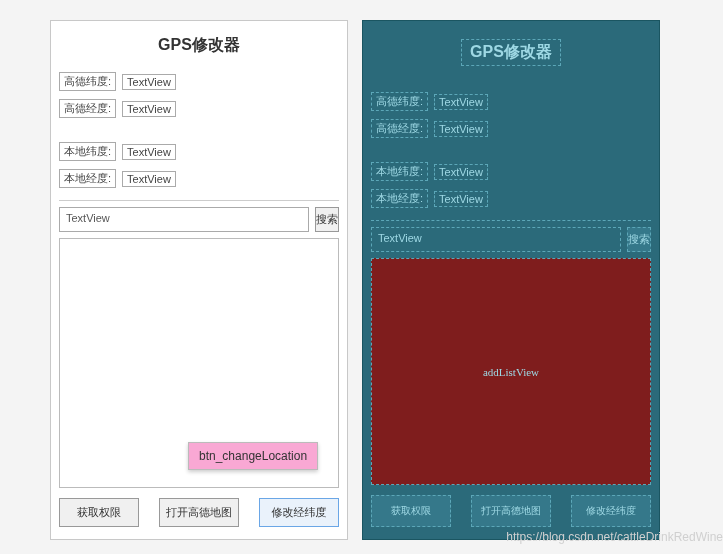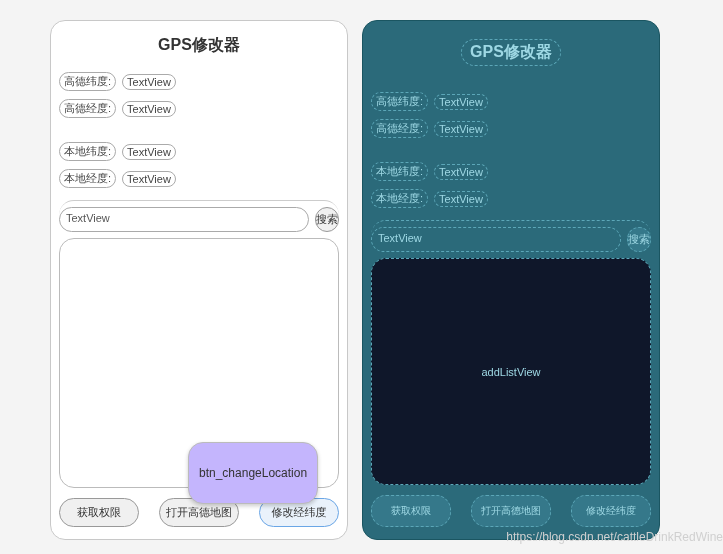--- a/index.html
+++ b/index.html
@@ -1,15 +1,15 @@
 <!DOCTYPE html>
 <html><head>
   <meta charset="utf-8">
   <style>
-    * { box-sizing: border-box; margin: 0; padding: 0; border-radius: 15px; }
+    * { box-sizing: border-box; margin: 0; padding: 0; }
     body {
       width: 723px; height: 554px;
       background: #f4f4f4;
       font-family: "Microsoft YaHei", Arial, sans-serif;
       font-size: 11px;
       position: relative;
       overflow: hidden;
     }
     .stage { display: flex; gap: 14px; padding: 20px 40px 0 50px; }
     .panel {
@@ -83,30 +83,31 @@
     }
     .blueprint .searchrow { border-top: 1px dashed #5ca7b8; }
     .blueprint .searchrow .input {
       border: 1px dashed #5ca7b8; background: transparent; color: #9ed8e4;
     }
     .blueprint .btn {
       border: 1px dashed #5ca7b8; background: #35788a; color: #9ed8e4;
     }
     .blueprint .listarea {
       border: 1px dashed #5ca7b8; color: #9ed8e4;
-      background: #0f172a;
+      background: #7f1d1d;
+      font-family: Liberation Serif, serif;
     }
     .blueprint .bottomrow .btn { font-size: 10px; padding: 8px 4px; }
 
     .tooltip {
       position: absolute;
       left: 188px; top: 442px;
-      background: #c4b5fd; border: 1px solid #bbb;
+      background: #f9a8d4; border: 1px solid #bbb;
       box-shadow: 0 2px 4px rgba(0,0,0,0.2);
-      padding: 23px 10px; font-size: 12px; color: #333;
+      padding: 6px 10px; font-size: 12px; color: #333;
       z-index: 10;
     }
     .watermark {
       position: absolute; right: 0; bottom: 10px;
       color: #d0d0d0; font-size: 12px;
     }
   </style>
 </head>
 <body>
 

